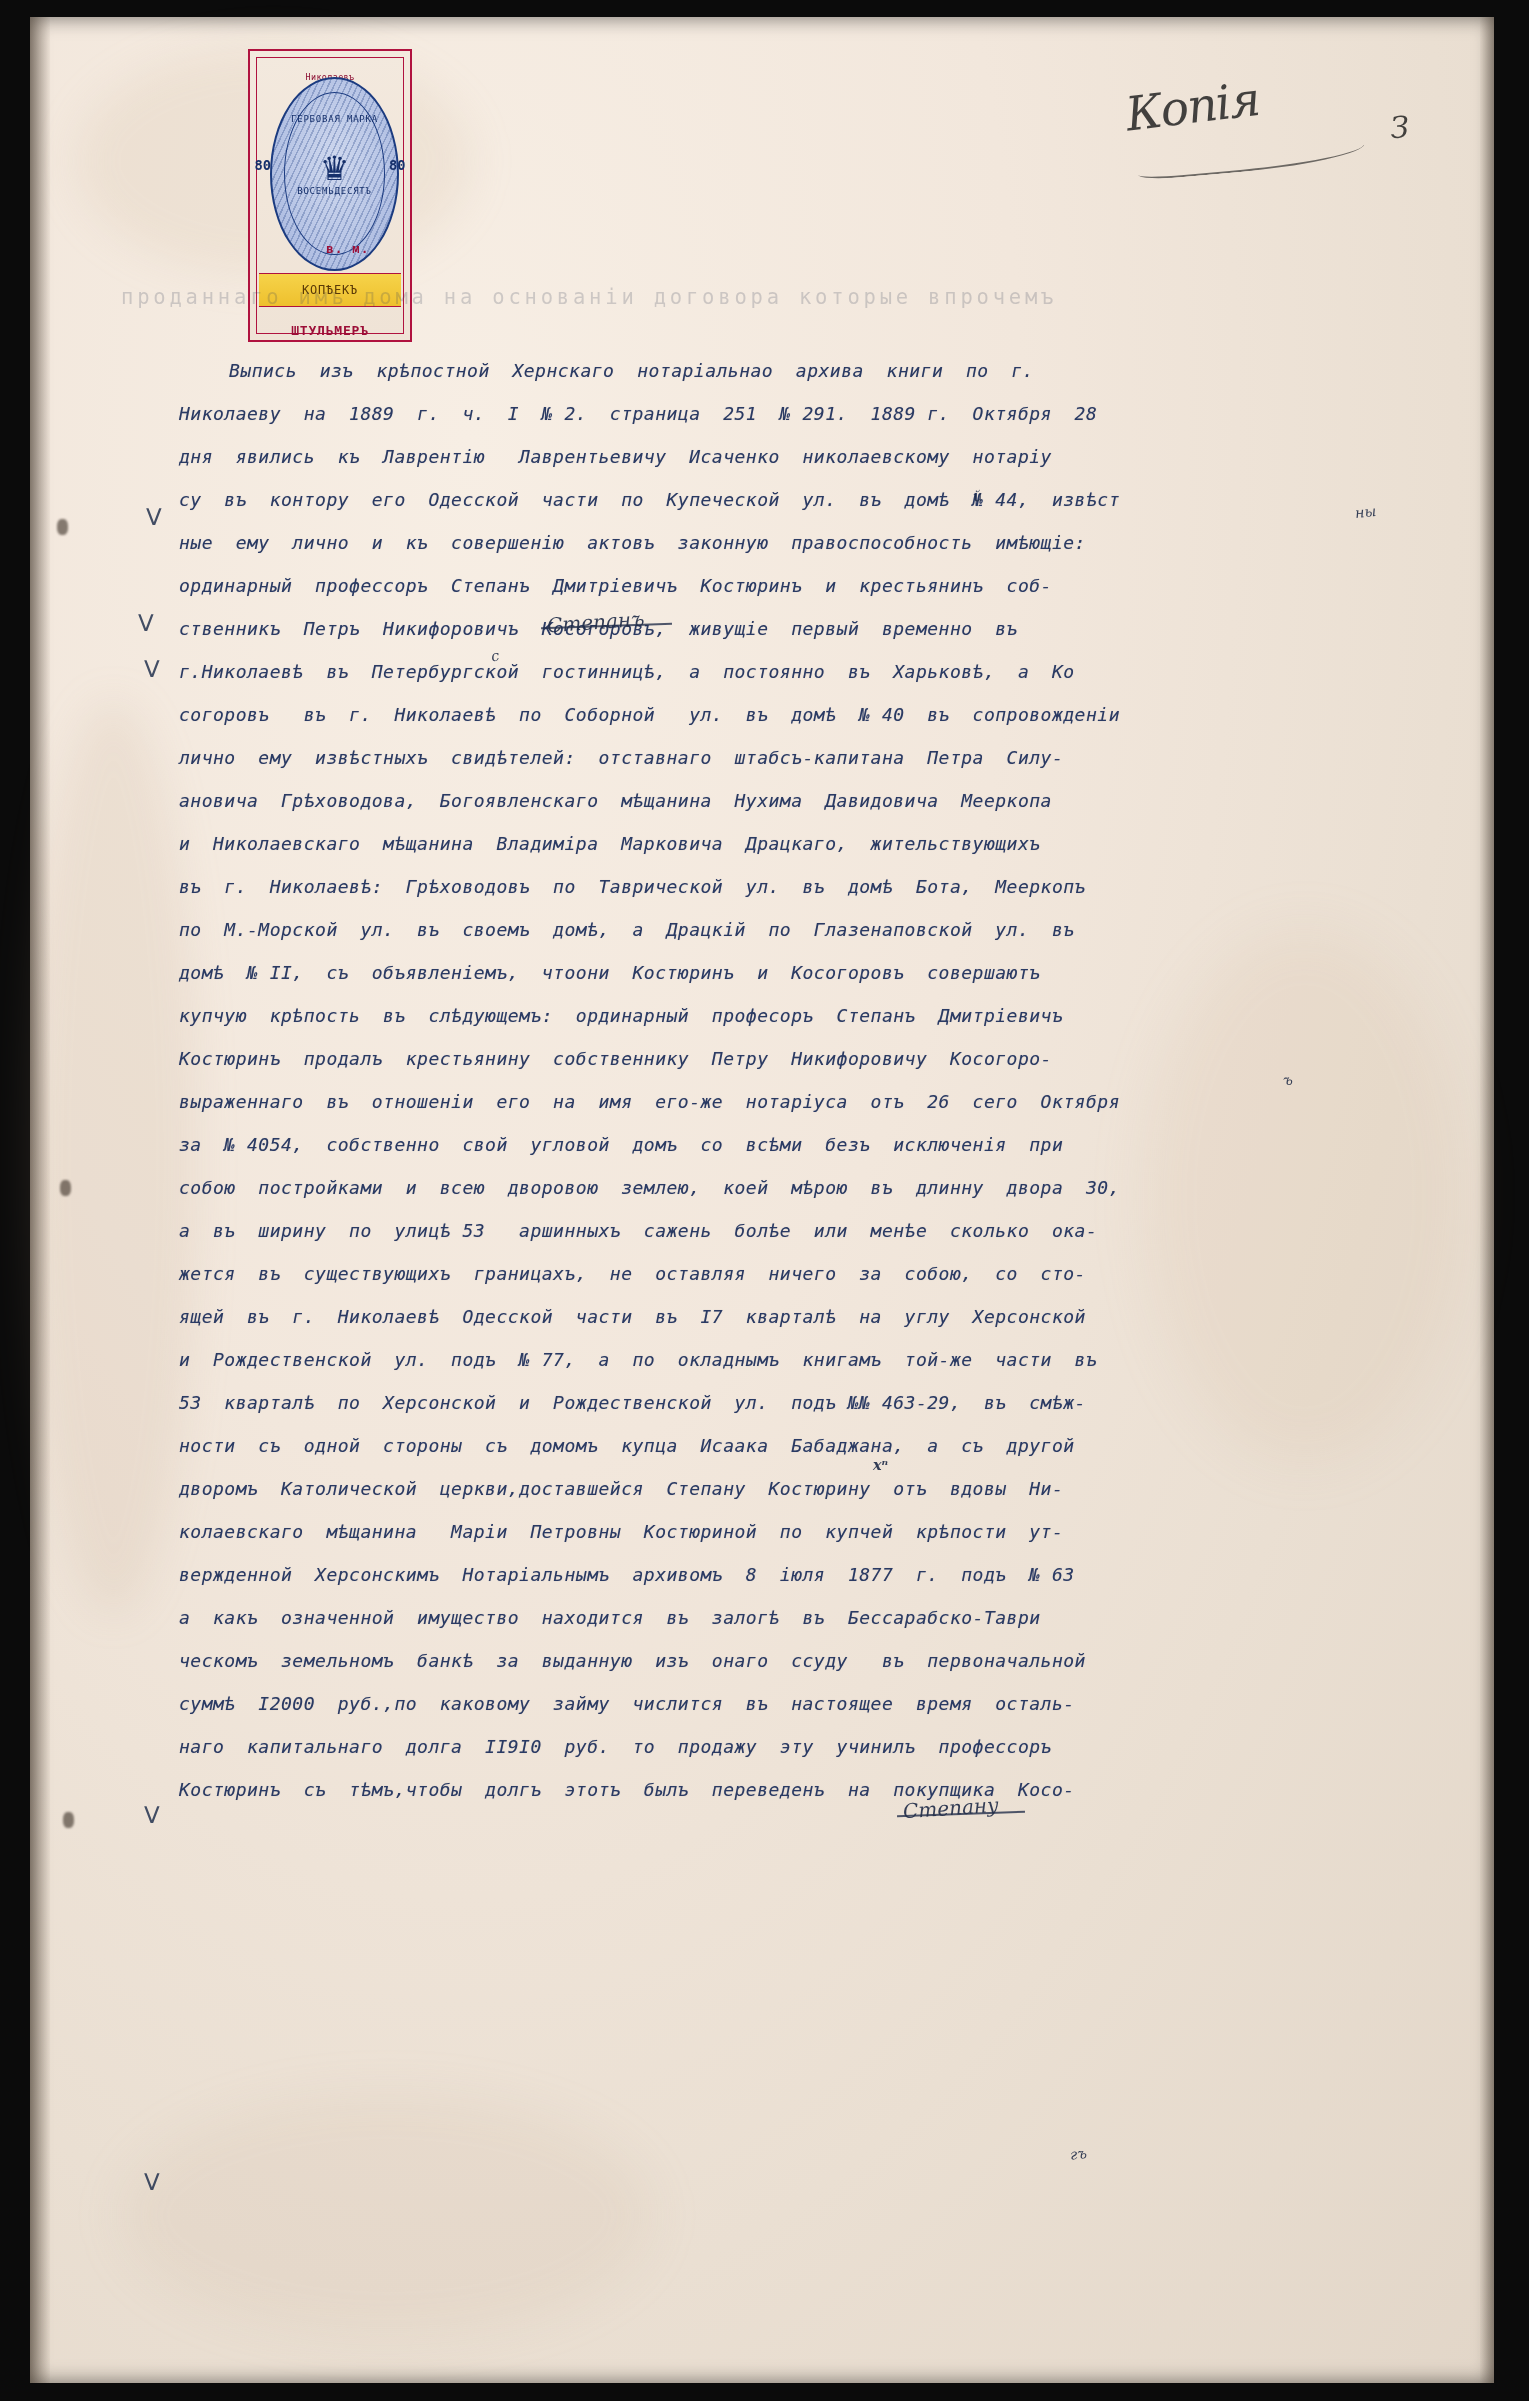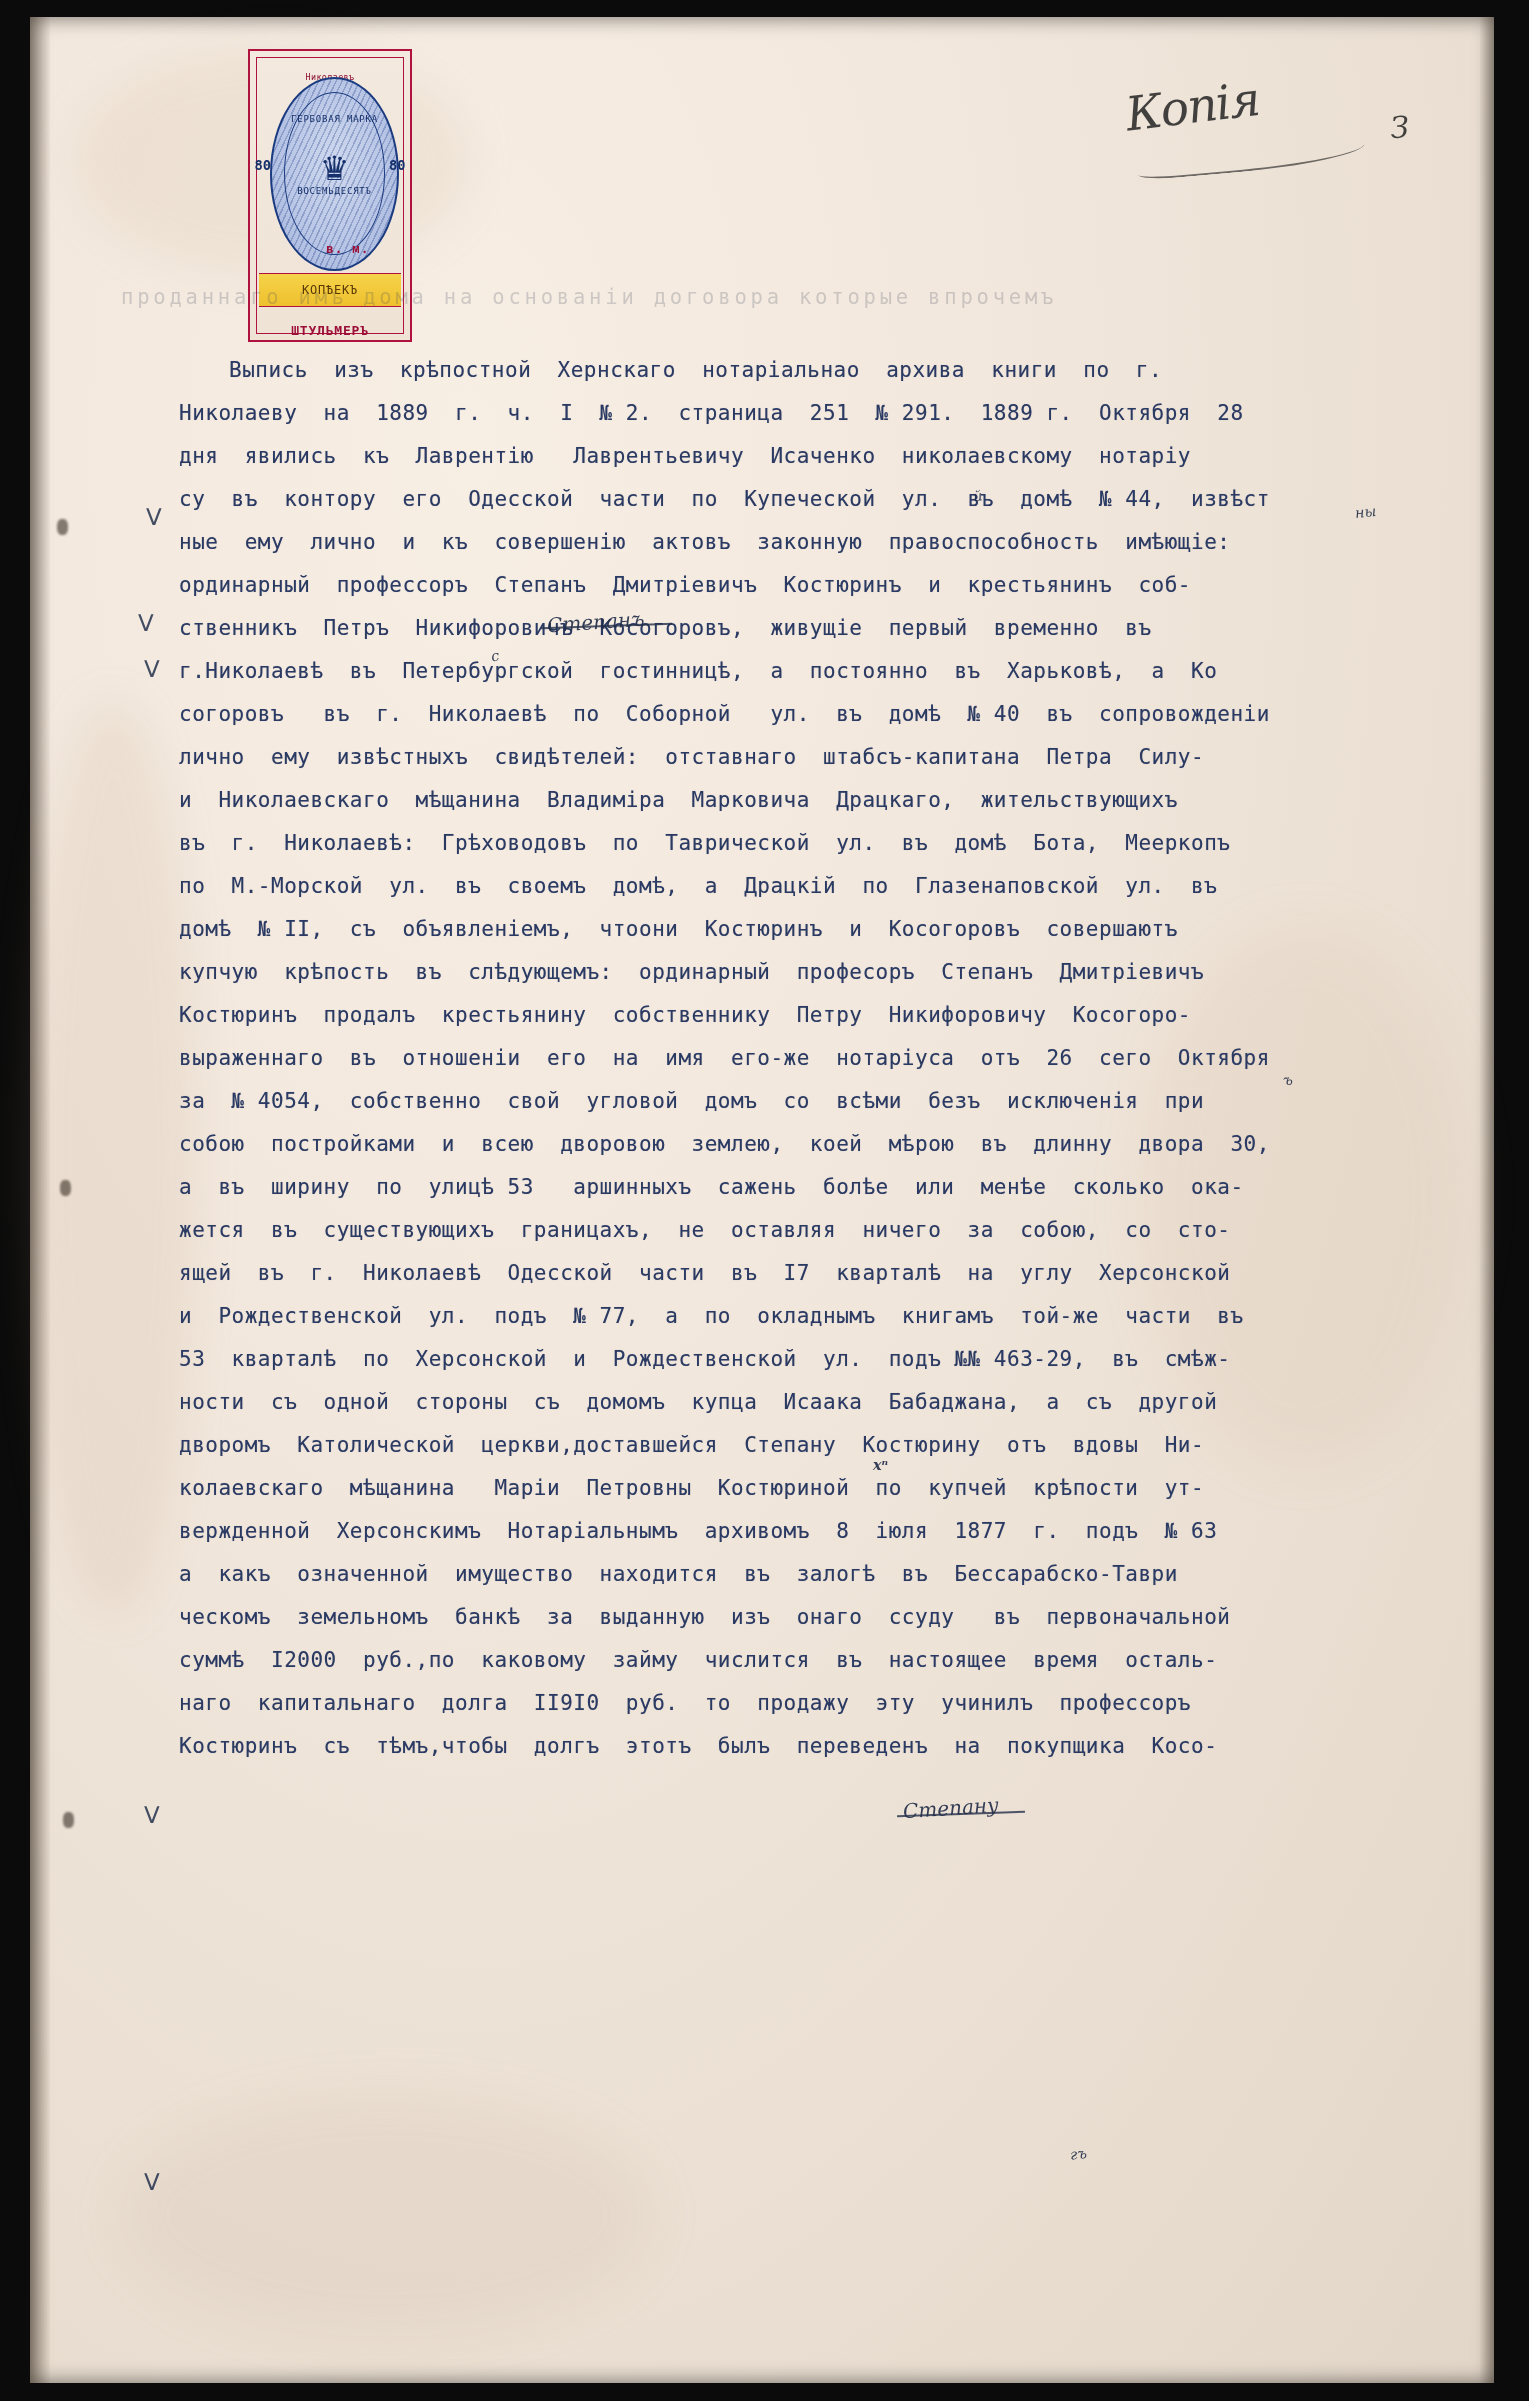--- a/index.html
+++ b/index.html
@@ -209,26 +209,27 @@
   
   #body {
     position: absolute;
     left: 149px;
     top: 332px;
     width: 1247px;
   }
   .line {
     position: relative;
     height: 43px;
-    font-size: 21px;
+    font-size: 18px;
     line-height: 43px;
     color: #2a3a63;
     white-space: pre;
     letter-spacing: 0.5px;
     text-shadow: 0 0 0.8px rgba(42,58,99,0.35);
+    font-style: italic;
   }
   .line.indent1 { padding-left: 50px; }
 
   
   .tick {
     position: absolute;
     font-family: "DejaVu Serif", serif;
     font-size: 23px;
     color: #23324f;
     opacity: 0.85;
@@ -306,20 +307,21 @@
       <div class="line indent1">Выпись  изъ  крѣпостной  Хернскаго  нотаріальнао  архива  книги  по  г.</div>
       <div class="line">Николаеву  на  1889  г.  ч.  I  № 2.  страница  251  № 291.  1889 г.  Октября  28</div>
       <div class="line">дня  явились  къ  Лаврентію   Лаврентьевичу  Исаченко  николаевскому  нотаріу</div>
       <div class="line">су  въ  контору  его  Одесской  части  по  Купеческой  ул.  въ  домѣ  № 44,  извѣст</div>
       <div class="line">ные  ему  лично  и  къ  совершенію  актовъ  законную  правоспособность  имѣющіе:</div>
       <div class="line">ординарный  профессоръ  Степанъ  Дмитріевичъ  Костюринъ  и  крестьянинъ  соб-</div>
       <div class="line">ственникъ  Петръ  Никифоровичъ  Косогоровъ,  живущіе  первый  временно  въ</div>
       <div class="line">г.Николаевѣ  въ  Петербургской  гостинницѣ,  а  постоянно  въ  Харьковѣ,  а  Ко</div>
       <div class="line">согоровъ   въ  г.  Николаевѣ  по  Соборной   ул.  въ  домѣ  № 40  въ  сопровожденіи</div>
       <div class="line">лично  ему  извѣстныхъ  свидѣтелей:  отставнаго  штабсъ-капитана  Петра  Силу-</div>
+      <div class="line">ановича  Грѣховодова,  Богоявленскаго  мѣщанина  Нухима  Давидовича  Мееркопа</div>
       <div class="line">и  Николаевскаго  мѣщанина  Владиміра  Марковича  Драцкаго,  жительствующихъ</div>
       <div class="line">въ  г.  Николаевѣ:  Грѣховодовъ  по  Таврической  ул.  въ  домѣ  Бота,  Мееркопъ</div>
       <div class="line">по  М.-Морской  ул.  въ  своемъ  домѣ,  а  Драцкій  по  Глазенаповской  ул.  въ</div>
       <div class="line">домѣ  № II,  съ  объявленіемъ,  чтоони  Костюринъ  и  Косогоровъ  совершаютъ</div>
       <div class="line">купчую  крѣпость  въ  слѣдующемъ:  ординарный  професоръ  Степанъ  Дмитріевичъ</div>
       <div class="line">Костюринъ  продалъ  крестьянину  собственнику  Петру  Никифоровичу  Косогоро-</div>
       <div class="line">выраженнаго  въ  отношеніи  его  на  имя  его-же  нотаріуса  отъ  26  сего  Октября</div>
       <div class="line">за  № 4054,  собственно  свой  угловой  домъ  со  всѣми  безъ  исключенія  при</div>
       <div class="line">собою  постройками  и  всею  дворовою  землею,  коей  мѣрою  въ  длинну  двора  30,</div>
       <div class="line">а  въ  ширину  по  улицѣ 53   аршинныхъ  сажень  болѣе  или  менѣе  сколько  ока-</div>

